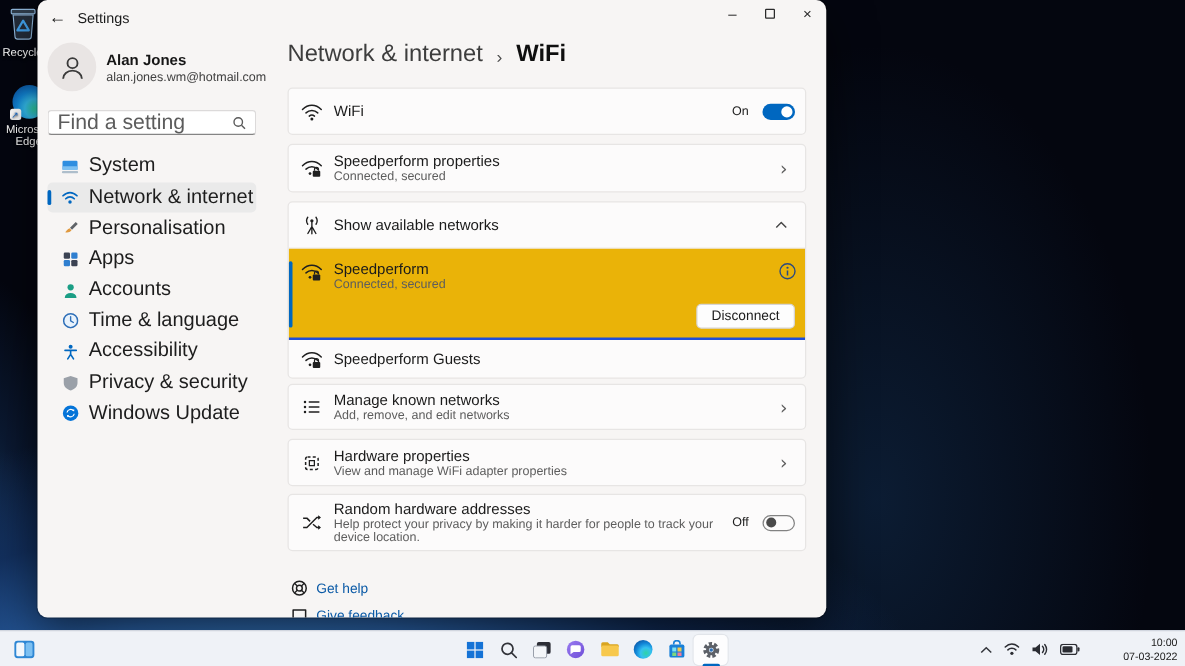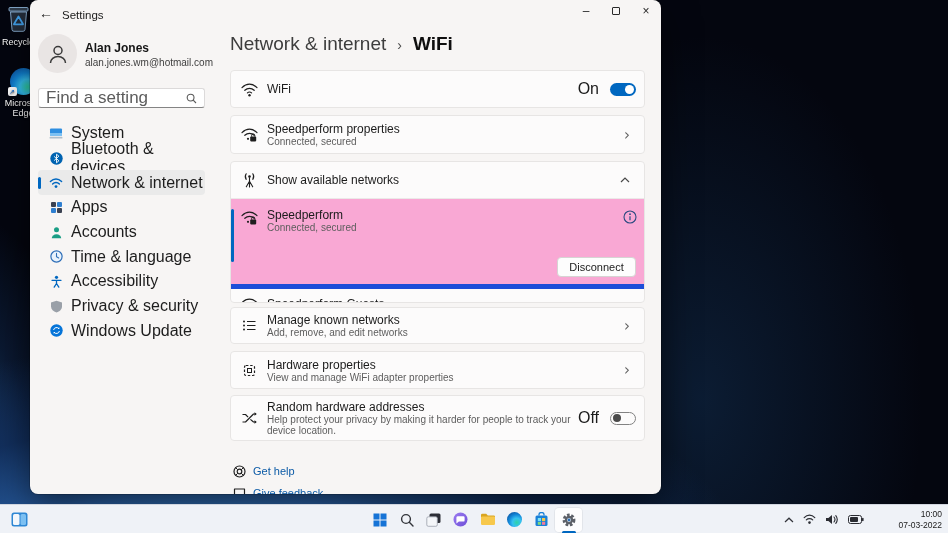--- a/index.html
+++ b/index.html
@@ -40,25 +40,25 @@
 .card{position:absolute;left:0;width:415px;background:#fcfbfb;border:1px solid #e7e5e4;border-radius:4px}
 .row{display:flex;align-items:center;padding:0 14px 0 9px}
 .row .ric{width:19px;height:19px;margin-right:8px;flex:0 0 auto}
 .row .tt{font-size:12px;color:#1b1b1b}
 .row .ss{font-size:10px;color:#5d5d5d;margin-top:0}
 .right{margin-left:auto;display:flex;align-items:center}
 .tglon{width:26px;height:13px;border-radius:8px;background:#0067c0;position:relative;margin-left:11px}
 .tglon::after{content:"";position:absolute;right:2px;top:2px;width:9px;height:9px;border-radius:50%;background:#fff}
 .tgloff{width:26px;height:13px;border-radius:8px;border:1px solid #828282;position:relative;margin-left:11px}
 .tgloff::after{content:"";position:absolute;left:2px;top:1.5px;width:8px;height:8px;border-radius:50%;background:#4a4a4a}
-.onlbl{font-size:16px;color:#1b1b1b}
+.onlbl{font-size:10px;color:#1b1b1b}
 .chev{font-size:15px;color:#5f5f5f;font-family:"DejaVu Sans",sans-serif}
 .netgroup{top:161px;height:142px;overflow:hidden}
 .nethead{height:37px;border-bottom:1px solid #ebe9e8}
-.netsel{height:90px;background:#f9a8d4;position:relative;border-bottom:5px solid #1d4ed8}
+.netsel{height:73px;background:#eab308;position:relative;border-bottom:2px solid #1d4ed8}
 .netsel::before{content:"";position:absolute;left:0;top:10px;width:3px;height:53px;background:#0067c0;border-radius:2px}
 .netsel .row{padding-top:9px;align-items:flex-start}
 .discbtn{position:absolute;right:8px;bottom:7px;width:79px;height:20px;background:#fdfdfd;border:1px solid #d6d4d3;border-radius:4px;font-size:11px;color:#1b1b1b;display:flex;align-items:center;justify-content:center}
 .netguest{height:30px}
 .links{position:absolute;left:3px;top:464px}
 .lnk{display:flex;align-items:flex-end;margin-bottom:9px}
 .lnk .lic{width:13px;height:13px;margin-right:7px}
 .lnk .ltx{font-size:11px;color:#0b5aa6}
 
 .taskbar{position:absolute;left:0;top:504px;width:948px;height:29px;background:#eff2f7;border-top:1px solid rgba(120,130,150,.25)}
@@ -125,38 +125,38 @@
     <div class="item">
       <span class="ic">
           <svg width="14" height="14" viewBox="0 0 14 14">
             <rect x="1" y="2.5" width="12" height="7.5" rx="1" fill="#2e8ee0"></rect>
             <rect x="1" y="7" width="12" height="3" fill="#7cc0f2"></rect>
             <rect x="0.5" y="10.8" width="13" height="1.8" rx="0.9" fill="#aebecb"></rect>
           </svg>
         </span>
       <span>System</span>
     </div>
-    <div class="item">
-      <span class="ic">
-          <svg width="13" height="13" viewBox="0 0 13 13">
-            <circle cx="6.5" cy="6.5" r="6.2" fill="#0063b1"></circle>
-            <path d="M6.5 2.2 v8.6 M6.5 2.2 l2.4 2 -4.8 4.4 M6.5 10.8 l2.4 -2 -4.8 -4.4" stroke="#fff" stroke-width="0.9" fill="none" stroke-linejoin="round"></path>
-          </svg>
-        </span>
-      <span>Bluetooth &amp; devices</span>
-    </div>
     <div class="item sel">
       <span class="ic">
           <svg width="14" height="14" viewBox="0 0 14 14">
             <path d="M1.4 5.6 C3.1 3.9 4.9 3 7 3 s3.9 .9 5.6 2.6" fill="none" stroke="#0067c0" stroke-width="1.4" stroke-linecap="round"></path>
             <path d="M3.6 8 C4.6 7 5.7 6.5 7 6.5 s2.4 .5 3.4 1.5" fill="none" stroke="#0067c0" stroke-width="1.4" stroke-linecap="round"></path>
             <circle cx="7" cy="10.6" r="1.4" fill="#0067c0"></circle>
           </svg>
         </span>
       <span>Network &amp; internet</span>
+    </div>
+    <div class="item">
+      <span class="ic">
+          <svg width="13" height="13" viewBox="0 0 13 13">
+            <path d="M10.6 1.6 l1.6 1.6 -4.6 4.6 -1.6 -1.6 Z" fill="#5f6368"></path>
+            <path d="M5.6 6.6 l1.6 1.6 c-1.2 1.6 -3.4 2.1 -5 1.5 1-0.8 1.4-2.3 3.4-3.1 Z" fill="#e0993f"></path>
+          </svg>
+        </span>
+      <span>Personalisation</span>
     </div>
     <div class="item">
       <span class="ic">
           <svg width="13" height="13" viewBox="0 0 13 13">
             <rect x="1" y="1" width="5" height="5" rx="1" fill="#3b4252"></rect>
             <rect x="7" y="1" width="5" height="5" rx="1" fill="#2f7fd0"></rect>
             <rect x="1" y="7" width="5" height="5" rx="1" fill="#2f7fd0"></rect>
             <rect x="7" y="7" width="5" height="5" rx="1" fill="#3b4252"></rect>
           </svg>
         </span>

